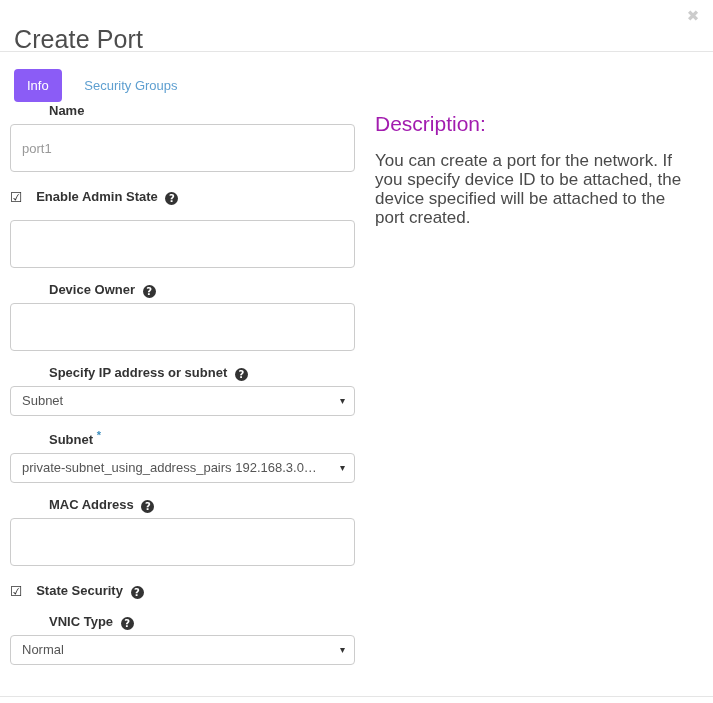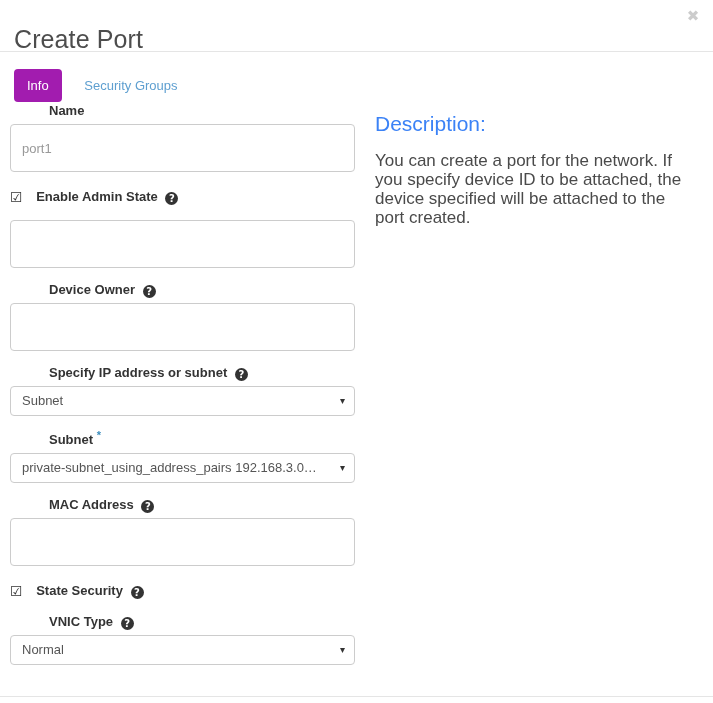--- a/index.html
+++ b/index.html
@@ -62,21 +62,21 @@
     display: inline-block;
     font-size: 13px;
     line-height: 1;
     padding: 10px 13px;
     border-radius: 4px;
     text-decoration: none;
     cursor: pointer;
     vertical-align: middle;
   }
   .tab.active {
-    background: #a21caf;
+    background: #8b5cf6;
     color: #ffffff;
   }
   .tab.inactive {
     color: #5e9fd0;
     background: transparent;
     margin-left: 6px;
   }
 
   
   .modal-body {
@@ -203,21 +203,21 @@
     font-size: 13px;
     color: #333333;
     margin-left: 10px;
     cursor: pointer;
   }
 
   
   .desc-title {
     font-size: 21px;
     font-weight: normal;
-    color: #3b82f6;
+    color: #a21caf;
     margin: 8px 0 14px 0;
     line-height: 26px;
   }
   .desc-text {
     font-size: 17px;
     color: #4a4a4a;
     line-height: 19px;
     margin: 0;
   }
 

